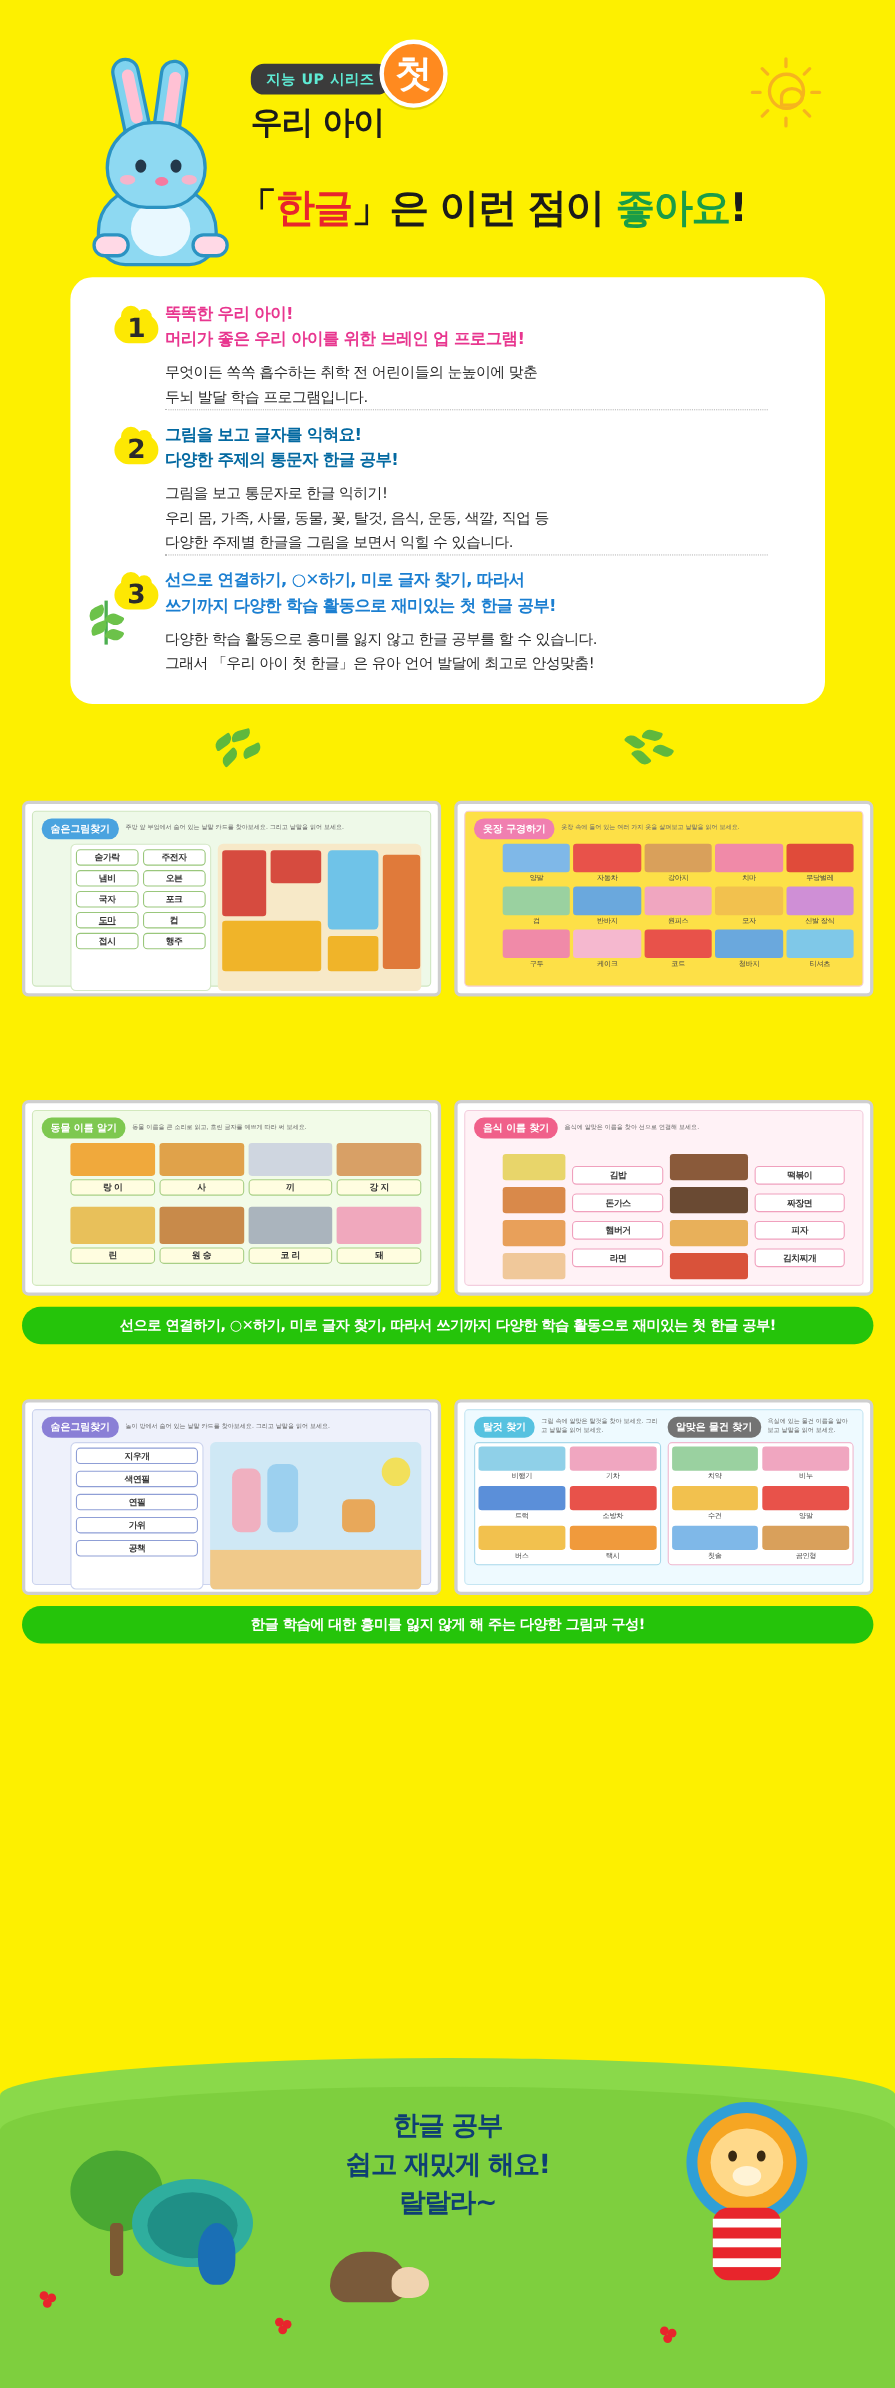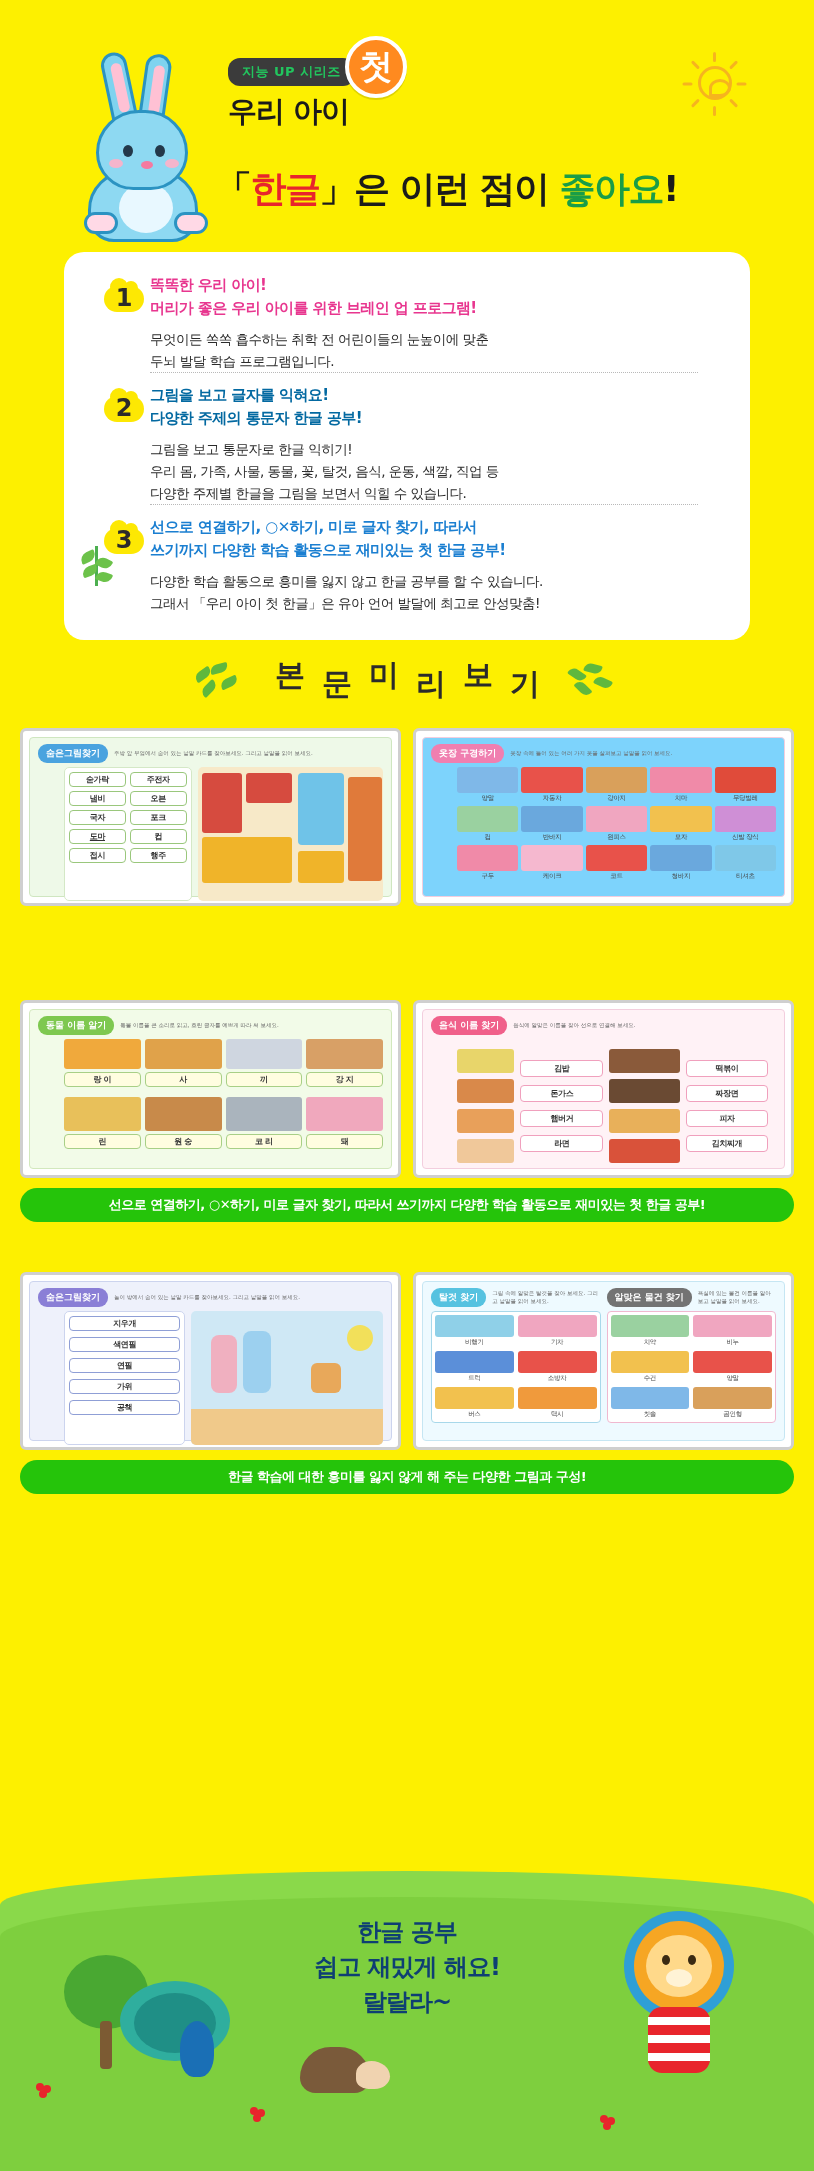--- a/index.html
+++ b/index.html
@@ -49,21 +49,21 @@
   .rabbit .body {
     position:absolute; left: 10px; top: 118px; width: 110px; height: 72px;
     background:#8ed9f2; border:3px solid #2b93c2; border-radius: 40px 40px 26px 26px;
   }
   .rabbit .belly { position:absolute; left:28px; top:10px; width:54px; height:50px; background:#e8f8ff; border-radius:50%; }
   .rabbit .foot { position:absolute; top:160px; width:34px; height:22px; background:#ffd9e6; border:3px solid #2b93c2; border-radius:16px; }
   .rabbit .foot.l{left:6px;} .rabbit .foot.r{left:96px;}
 
   .badge-series {
     position:absolute; left: 228px; top: 58px;
-    background:#3b3b3b; color:#22c55e; font-size:13px; font-weight:bold;
+    background:#3b3b3b; color:#5eead4; font-size:13px; font-weight:bold;
     padding:5px 14px; border-radius:12px; letter-spacing:0.5px;
   }
   .badge-first {
     position:absolute; left: 345px; top: 36px;
     width: 62px; height: 62px; border-radius: 50%;
     background:#ff8a1f; border:4px solid #ffffff;
     color:#fff; font-size:34px; font-weight:bold;
     display:flex; align-items:center; justify-content:center;
     box-shadow: 0 2px 0 rgba(0,0,0,0.12);
   }
@@ -297,23 +297,20 @@
     <div class="lf" style="left:14px; top:32px; transform:rotate(20deg)"></div>
   </div>
 
   <div class="preview-title">
     <span class="leafdeco" style="left:190px; top:4px;">
       <span class="lv" style="left:4px; top:6px; transform:rotate(-35deg)"></span>
       <span class="lv" style="left:20px; top:0px; transform:rotate(-15deg)"></span>
       <span class="lv" style="left:10px; top:20px; transform:rotate(-45deg)"></span>
       <span class="lv" style="left:30px; top:14px; transform:rotate(-25deg)"></span>
     </span>
-    <span class="chars">
-      <span class="ch">본</span><span class="ch">문</span><span class="ch">미</span><span class="ch">리</span><span class="ch">보</span><span class="ch">기</span>
-    </span>
     <span class="leafdeco" style="right:180px; top:4px;">
       <span class="lv" style="left:4px; top:6px; transform:rotate(35deg)"></span>
       <span class="lv" style="left:20px; top:0px; transform:rotate(15deg)"></span>
       <span class="lv" style="left:10px; top:20px; transform:rotate(45deg)"></span>
       <span class="lv" style="left:30px; top:14px; transform:rotate(25deg)"></span>
     </span>
   </div>
 
   <div class="block" style="top: 728px;">
     <div class="spreads">
@@ -345,21 +342,21 @@
               <div style="position:absolute; left:100px; top:6px; width:46px; height:72px; background:#6fc3e8; border-radius:4px;"></div>
               <div style="position:absolute; left:4px; top:70px; width:90px; height:46px; background:#f0b429; border-radius:3px;"></div>
               <div style="position:absolute; left:100px; top:84px; width:46px; height:32px; background:#f0b429; border-radius:3px;"></div>
               <div style="position:absolute; left:150px; top:10px; width:34px; height:104px; background:#e07a3a; border-radius:3px;"></div>
             </div>
           </div>
         </div>
       </div>
 
       <div class="spread">
-        <div class="ws" style="background:#7dd3fc; border:1px solid #f3cede;">
+        <div class="ws" style="background:#fde047; border:1px solid #f3cede;">
           <div class="ws-head">
             <span class="ws-tab" style="background:#f07fb0;">옷장 구경하기</span>
             <span class="ws-inst">옷장 속에 들어 있는 여러 가지 옷을 살펴보고 낱말을 읽어 보세요.</span>
           </div>
           <div class="ws-body" style="display:block;">
             <div class="grid5" style="grid-template-rows: repeat(3, 1fr);">
               <div>
                   <div class="thumb" style="background:#7fb8e8"></div>
                   <div class="cellcap">양말</div>
                 </div>

